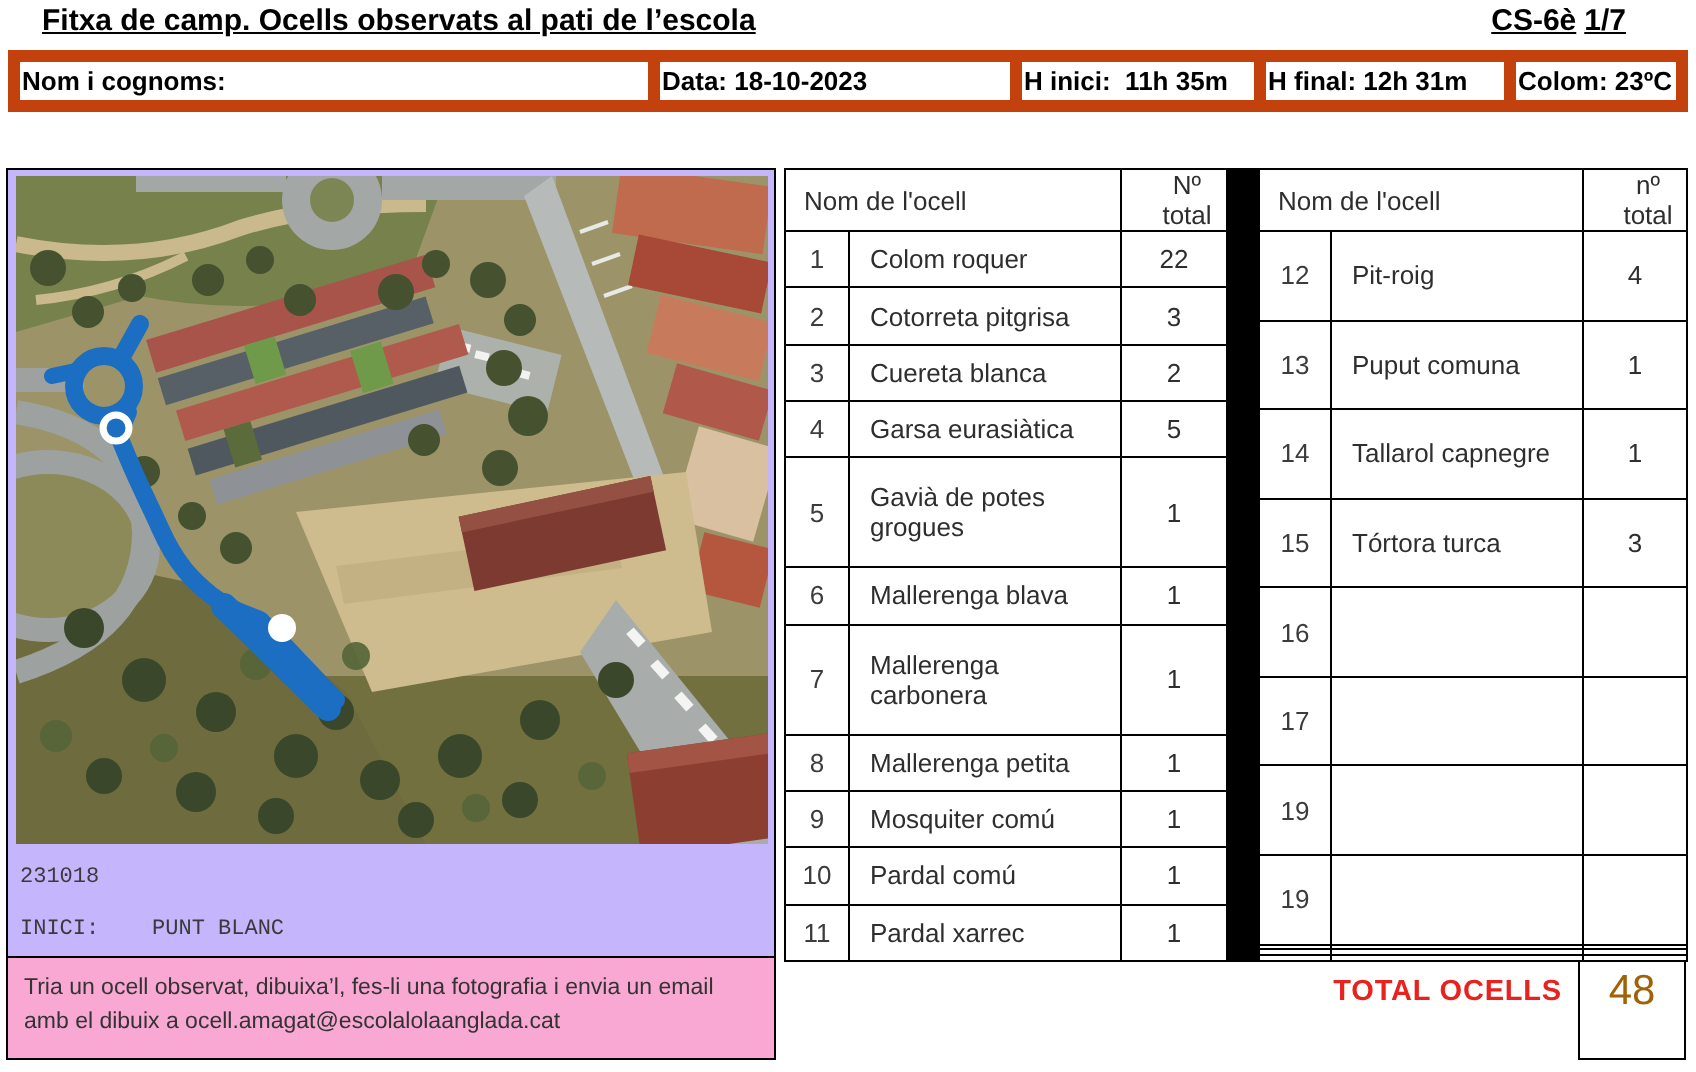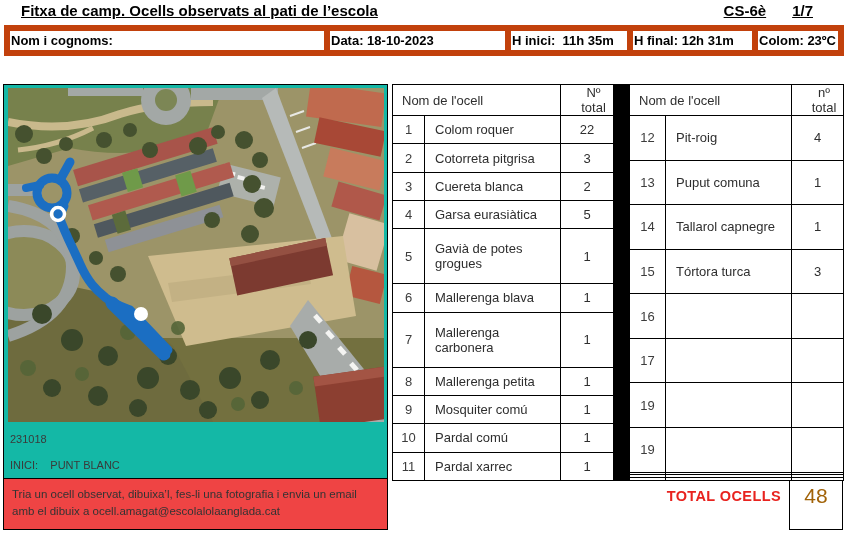--- a/index.html
+++ b/index.html
@@ -5,37 +5,37 @@
   * { margin:0; padding:0; box-sizing:border-box; }
   html,body { background:#fff; }
   body {
     width:848px; height:536px; position:relative; overflow:hidden;
     font-family:"Liberation Sans","DejaVu Sans",sans-serif; color:#000;
   }
   
   #title-row { position:absolute; left:5px; top:2px; width:808px; height:20px;
     display:flex; justify-content:space-between; align-items:flex-start; }
   .doc-title { font-size:15px; font-weight:bold; text-decoration:underline; white-space:pre;margin-left:16px; }
-  .title-right { display:flex; gap:26px; font-size:15px; font-weight:bold; }
+  .title-right { display:flex; gap:4px; font-size:15px; font-weight:bold; }
   .title-right span { text-decoration:underline; }
   
   #info-table { position:absolute; left:4px; top:25px; width:840px; height:31px;
     border-collapse:collapse; table-layout:fixed; }
   #info-table td { border:6px solid #c2410c; font-size:13px; font-weight:bold;
     padding-left:1px; white-space:pre; vertical-align:middle; }
   
   #left-panel { position:absolute; left:3px; top:84px; width:385px; height:395px;
-    border:1px solid #000; background:#14b8a6; }
+    border:1px solid #000; background:#c4b5fd;font-family:Liberation Mono, monospace; }
   #map-wrap { position:absolute; left:4px; top:3px; width:376px; height:334px; overflow:hidden; }
   #map-wrap svg { display:block; }
   #map-caption { position:absolute; left:6px; top:348px; font-size:11px; line-height:13px;
     color:#3a3a3a; white-space:pre; }
   #note-box { position:absolute; left:3px; top:478px; width:385px; height:52px;
     border:1px solid #000; padding:7px 9px 0 8px; font-size:11.5px; line-height:1.5;
-    color:#333; background:#ef4444; }
+    color:#333; background:#f9a8d4; }
   
   table.birds { position:absolute; top:84px; border-collapse:collapse; table-layout:fixed; }
   #left-table  { left:392px; width:221px; height:397px; }
   #right-table { left:629px; width:214px; height:397px; }
   table.birds th, table.birds td { border:1px solid #000; font-size:13px; font-weight:400;
     color:#2e2e2e; vertical-align:middle; }
   table.birds th { height:30px; text-align:left; padding-left:9px; }
   table.birds th.tot { text-align:center; padding-left:13px; }
   table.birds td.num { text-align:center; color:#3c3c3c; }
   table.birds td.name { padding-left:10px; }

